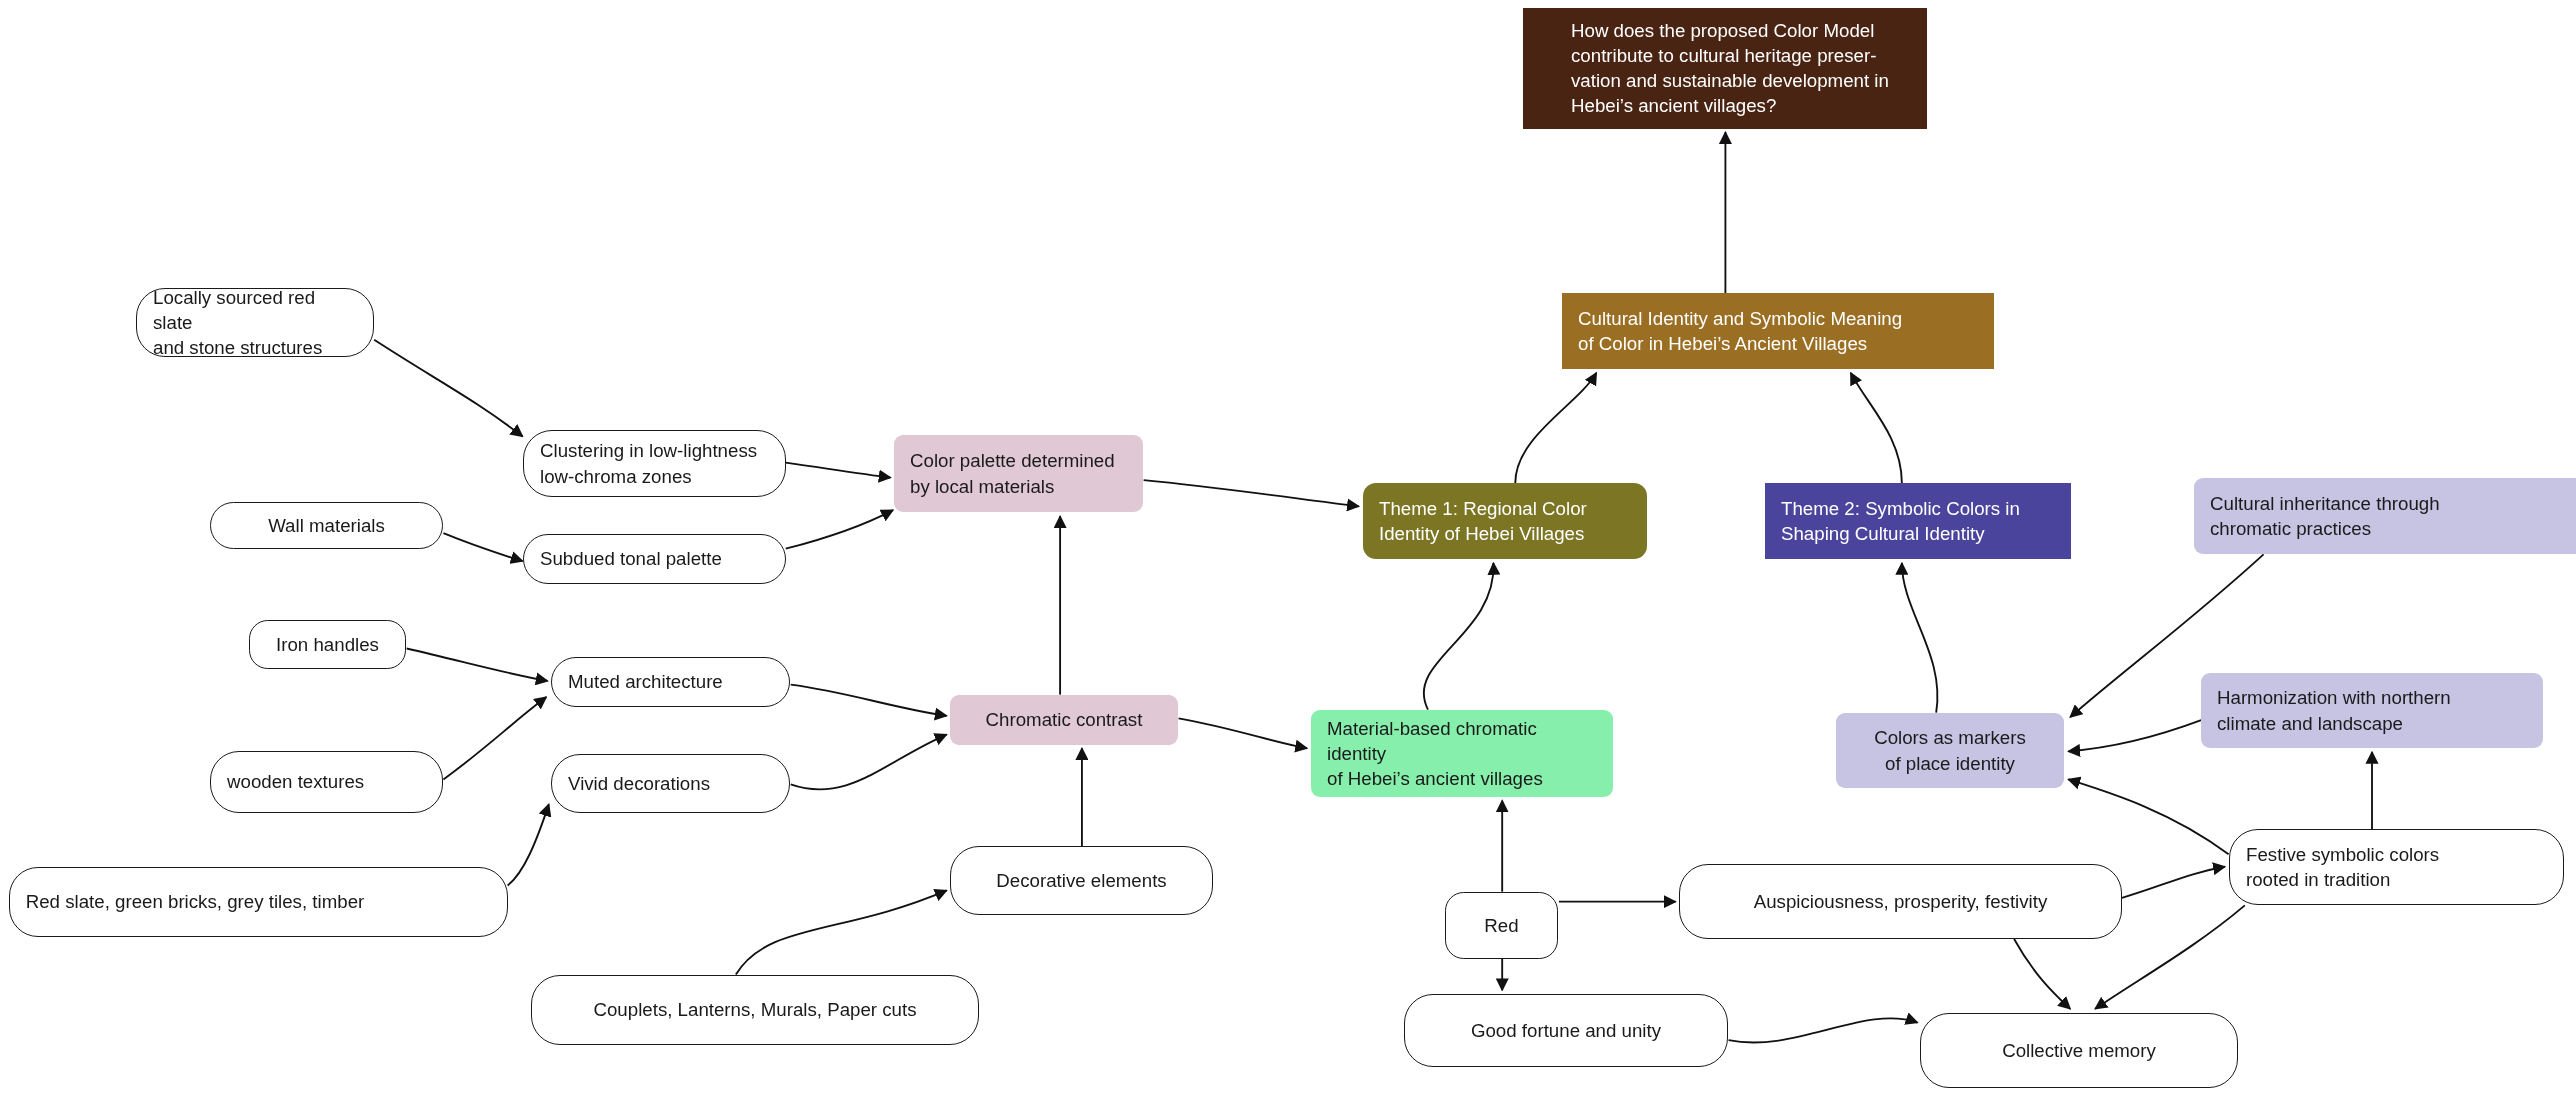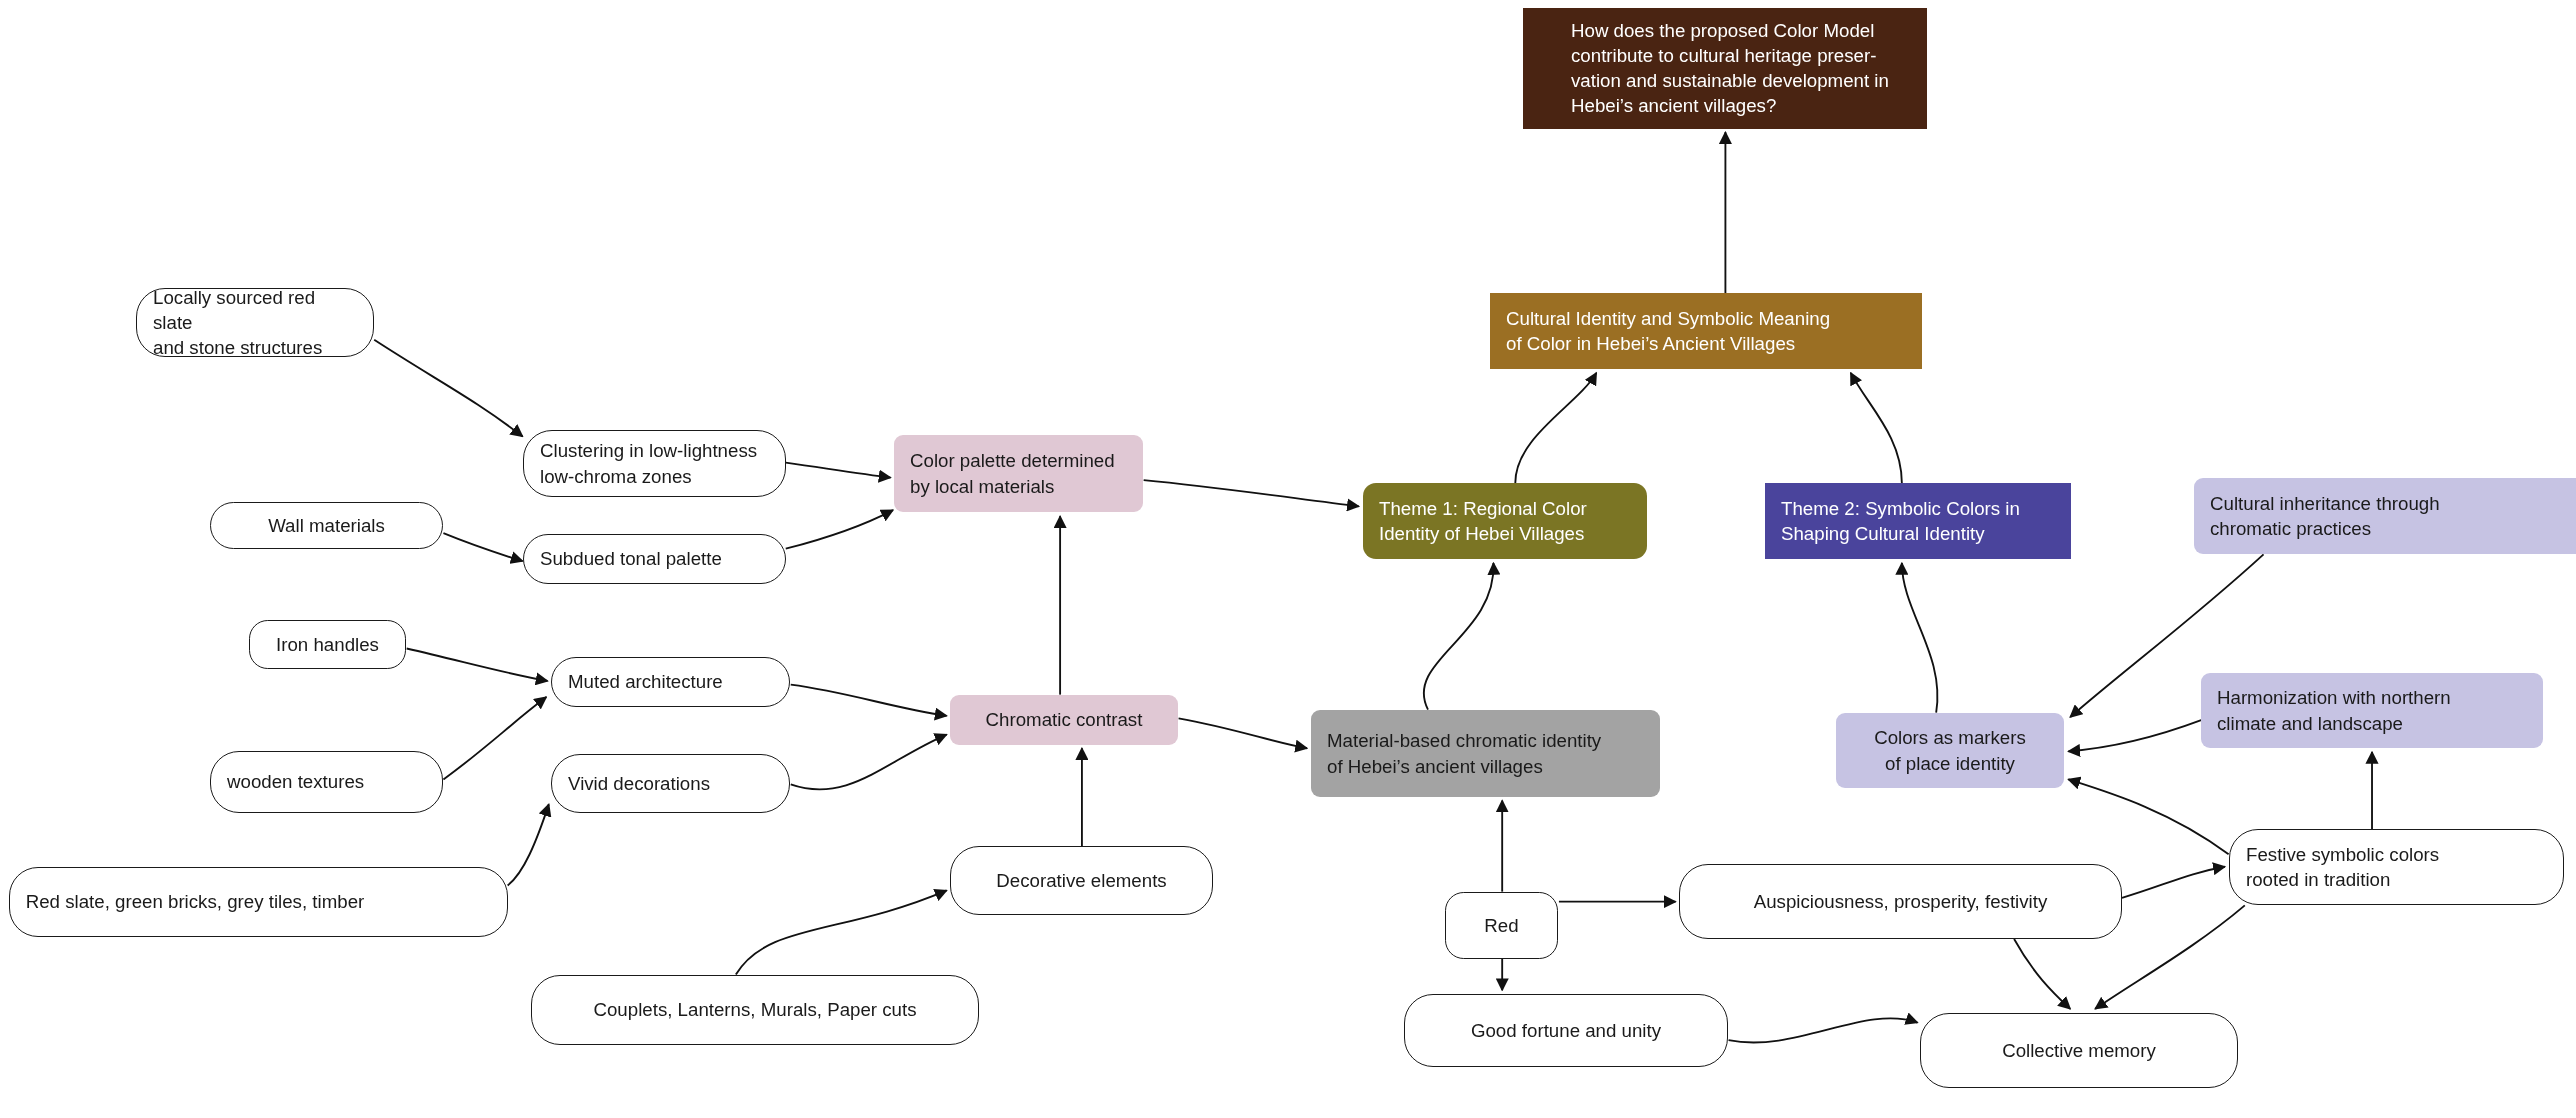--- a/index.html
+++ b/index.html
@@ -108,21 +108,21 @@
     </g>
   </svg>
 
   <div class="node sq centered" style="left:1523px; top:7.5px; width:404px; height:121px; background:#4A2412; justify-content:flex-start; text-align:left;padding-left:48px;">
     <span>How does the proposed Color Model
 contribute to cultural heritage preser-
 vation and sustainable development in
 Hebei’s ancient villages?</span>
   </div>
 
-  <div class="node sq" style="left:1490px; top:293px; width:432px; height:76px; background:#9B6F23;">
+  <div class="node sq" style="left:1562px; top:293px; width:432px; height:76px; background:#9B6F23;">
     <span>Cultural Identity and Symbolic Meaning
 of Color in Hebei’s Ancient Villages</span>
   </div>
 
   <div class="node sq" style="left:1363px; top:483px; width:284px; height:76px; background:#7B7524;border-radius:13px;">
     <span>Theme 1: Regional Color
 Identity of Hebei Villages</span>
   </div>
 
   <div class="node sq" style="left:1765px; top:483px; width:306px; height:76px; background:#4A449C;">
@@ -178,21 +178,21 @@
   </div>
 
   <div class="node rounded centered" style="left:950px; top:846px; width:263px; height:69px;">
     <span>Decorative elements</span>
   </div>
 
   <div class="node rounded centered" style="left:531px; top:975px; width:448px; height:70px;">
     <span>Couplets, Lanterns, Murals, Paper cuts</span>
   </div>
 
-  <div class="node filled" style="left:1311px; top:710px; width:349px; height:87px; background:#a3a3a3;">
+  <div class="node filled" style="left:1311px; top:710px; width:302px; height:87px; background:#86efac;">
     <span>Material-based chromatic identity
 of Hebei’s ancient villages</span>
   </div>
 
   <div class="node rounded tight centered" style="left:1445px; top:892px; width:113px; height:67px;">
     <span>Red</span>
   </div>
 
   <div class="node rounded centered" style="left:1679px; top:864px; width:443px; height:75px;">
     <span>Auspiciousness, prosperity, festivity</span>

